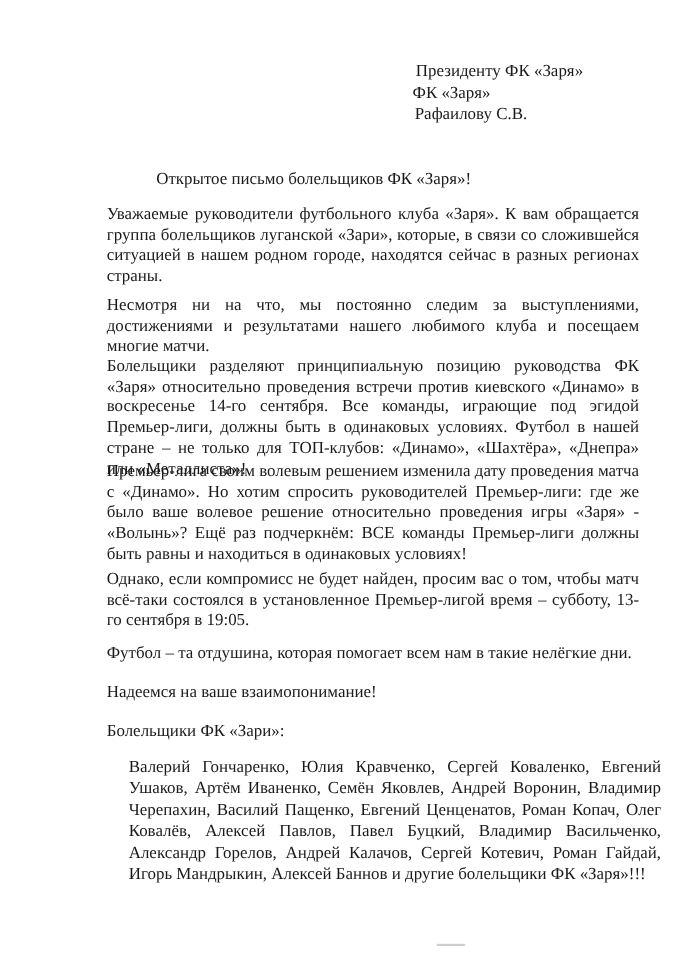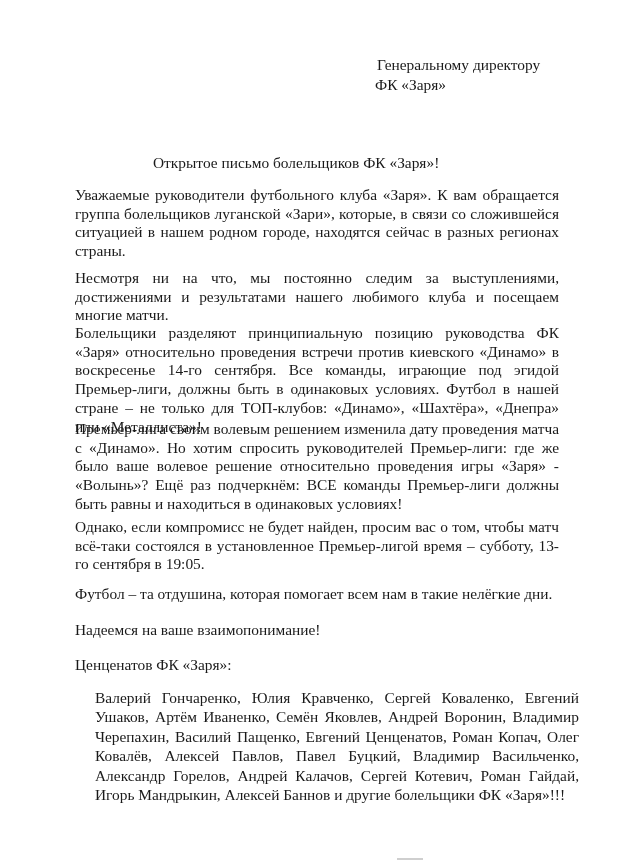--- a/index.html
+++ b/index.html
@@ -11,24 +11,24 @@
   .addressee {
     position: absolute; left: 378px; top: 55px; line-height: 19.6px;
   }
   .addressee div { white-space: nowrap; }
   .addressee .l1 { margin-left: 0; }
   .addressee .l2 { margin-left: 2px; }
   .addressee .l3 { margin-left: -1px; }
   .addressee .l4 { margin-left: -3px; }
   .addressee .l5 { margin-left: -1px; }
   .title {
-    position: absolute; left: 153px; top: 154px; white-space: nowrap;
+    position: absolute; left: 142px; top: 154px; white-space: nowrap;
   }
   .para {
-    position: absolute; left: 75px; width: 484px;
+    position: absolute; left: 97px; width: 484px;
     text-align: justify; line-height: 18.7px;
   }
   .para.noj { text-align: left; }
   #p1 { top: 186px; }
   #p2 { top: 269px; font-family: Liberation Serif, serif; }
   #p3 { top: 324px; }
   #p4 { top: 420px; }
   #p5 { top: 518px; }
   #p6 { top: 585px; }
   #p7 { top: 621px; }
@@ -36,29 +36,30 @@
   #sig { top: 688px; line-height: 19.4px; margin-left: 20px; }
   .stamp {
     position: absolute; left: 397px; top: 858px; width: 26px; height: 2px;
     background: #cfcfcf;
   }
 </style>
 </head>
 <body>
 
 <div class="addressee">
-  <div class="l3">Генеральному директору</div>
+  <div class="l1">Президенту ФК «Заря»</div>
   <div class="l4">ФК «Заря»</div>
+  <div class="l5">Рафаилову С.В.</div>
 </div>
 
 <div class="title">Открытое письмо болельщиков ФК «Заря»!</div>
 
 <div class="para" id="p1">Уважаемые руководители футбольного клуба «Заря». К вам обращается группа болельщиков луганской «Зари», которые, в связи со сложившейся ситуацией в нашем родном городе, находятся сейчас в разных регионах страны.</div>
 <div class="para" id="p2">Несмотря ни на что, мы постоянно следим за выступлениями, достижениями и результатами нашего любимого клуба и посещаем многие матчи.</div>
 <div class="para" id="p3">Болельщики разделяют принципиальную позицию руководства ФК «Заря» относительно проведения встречи против киевского «Динамо» в воскресенье 14-го сентября. Все команды, играющие под эгидой Премьер-лиги, должны быть в одинаковых условиях. Футбол в нашей стране – не только для ТОП-клубов: «Динамо», «Шахтёра», «Днепра» или «Металлиста»!</div>
 <div class="para" id="p4">Премьер-лига своим волевым решением изменила дату проведения матча с «Динамо». Но хотим спросить руководителей Премьер-лиги: где же было ваше волевое решение относительно проведения игры «Заря» - «Волынь»? Ещё раз подчеркнём: ВСЕ команды Премьер-лиги должны быть равны и находиться в одинаковых условиях!</div>
 <div class="para" id="p5">Однако, если компромисс не будет найден, просим вас о том, чтобы матч всё-таки состоялся в установленное Премьер-лигой время – субботу, 13-го сентября в 19:05.</div>
 <div class="para noj" id="p6">Футбол – та отдушина, которая помогает всем нам в такие нелёгкие дни.</div>
 <div class="para noj" id="p7">Надеемся на ваше взаимопонимание!</div>
-<div class="para noj" id="p8">Ценценатов ФК «Заря»:</div>
+<div class="para noj" id="p8">Болельщики ФК «Зари»:</div>
 <div class="para" id="sig">Валерий Гончаренко, Юлия Кравченко, Сергей Коваленко, Евгений Ушаков, Артём Иваненко, Семён Яковлев, Андрей Воронин, Владимир Черепахин, Василий Пащенко, Евгений Ценценатов, Роман Копач, Олег Ковалёв, Алексей Павлов, Павел Буцкий, Владимир Васильченко, Александр Горелов, Андрей Калачов, Сергей Котевич, Роман Гайдай, Игорь Мандрыкин, Алексей Баннов и другие болельщики ФК «Заря»!!!</div>
 
 <div class="stamp"></div>
 
 </body></html>

